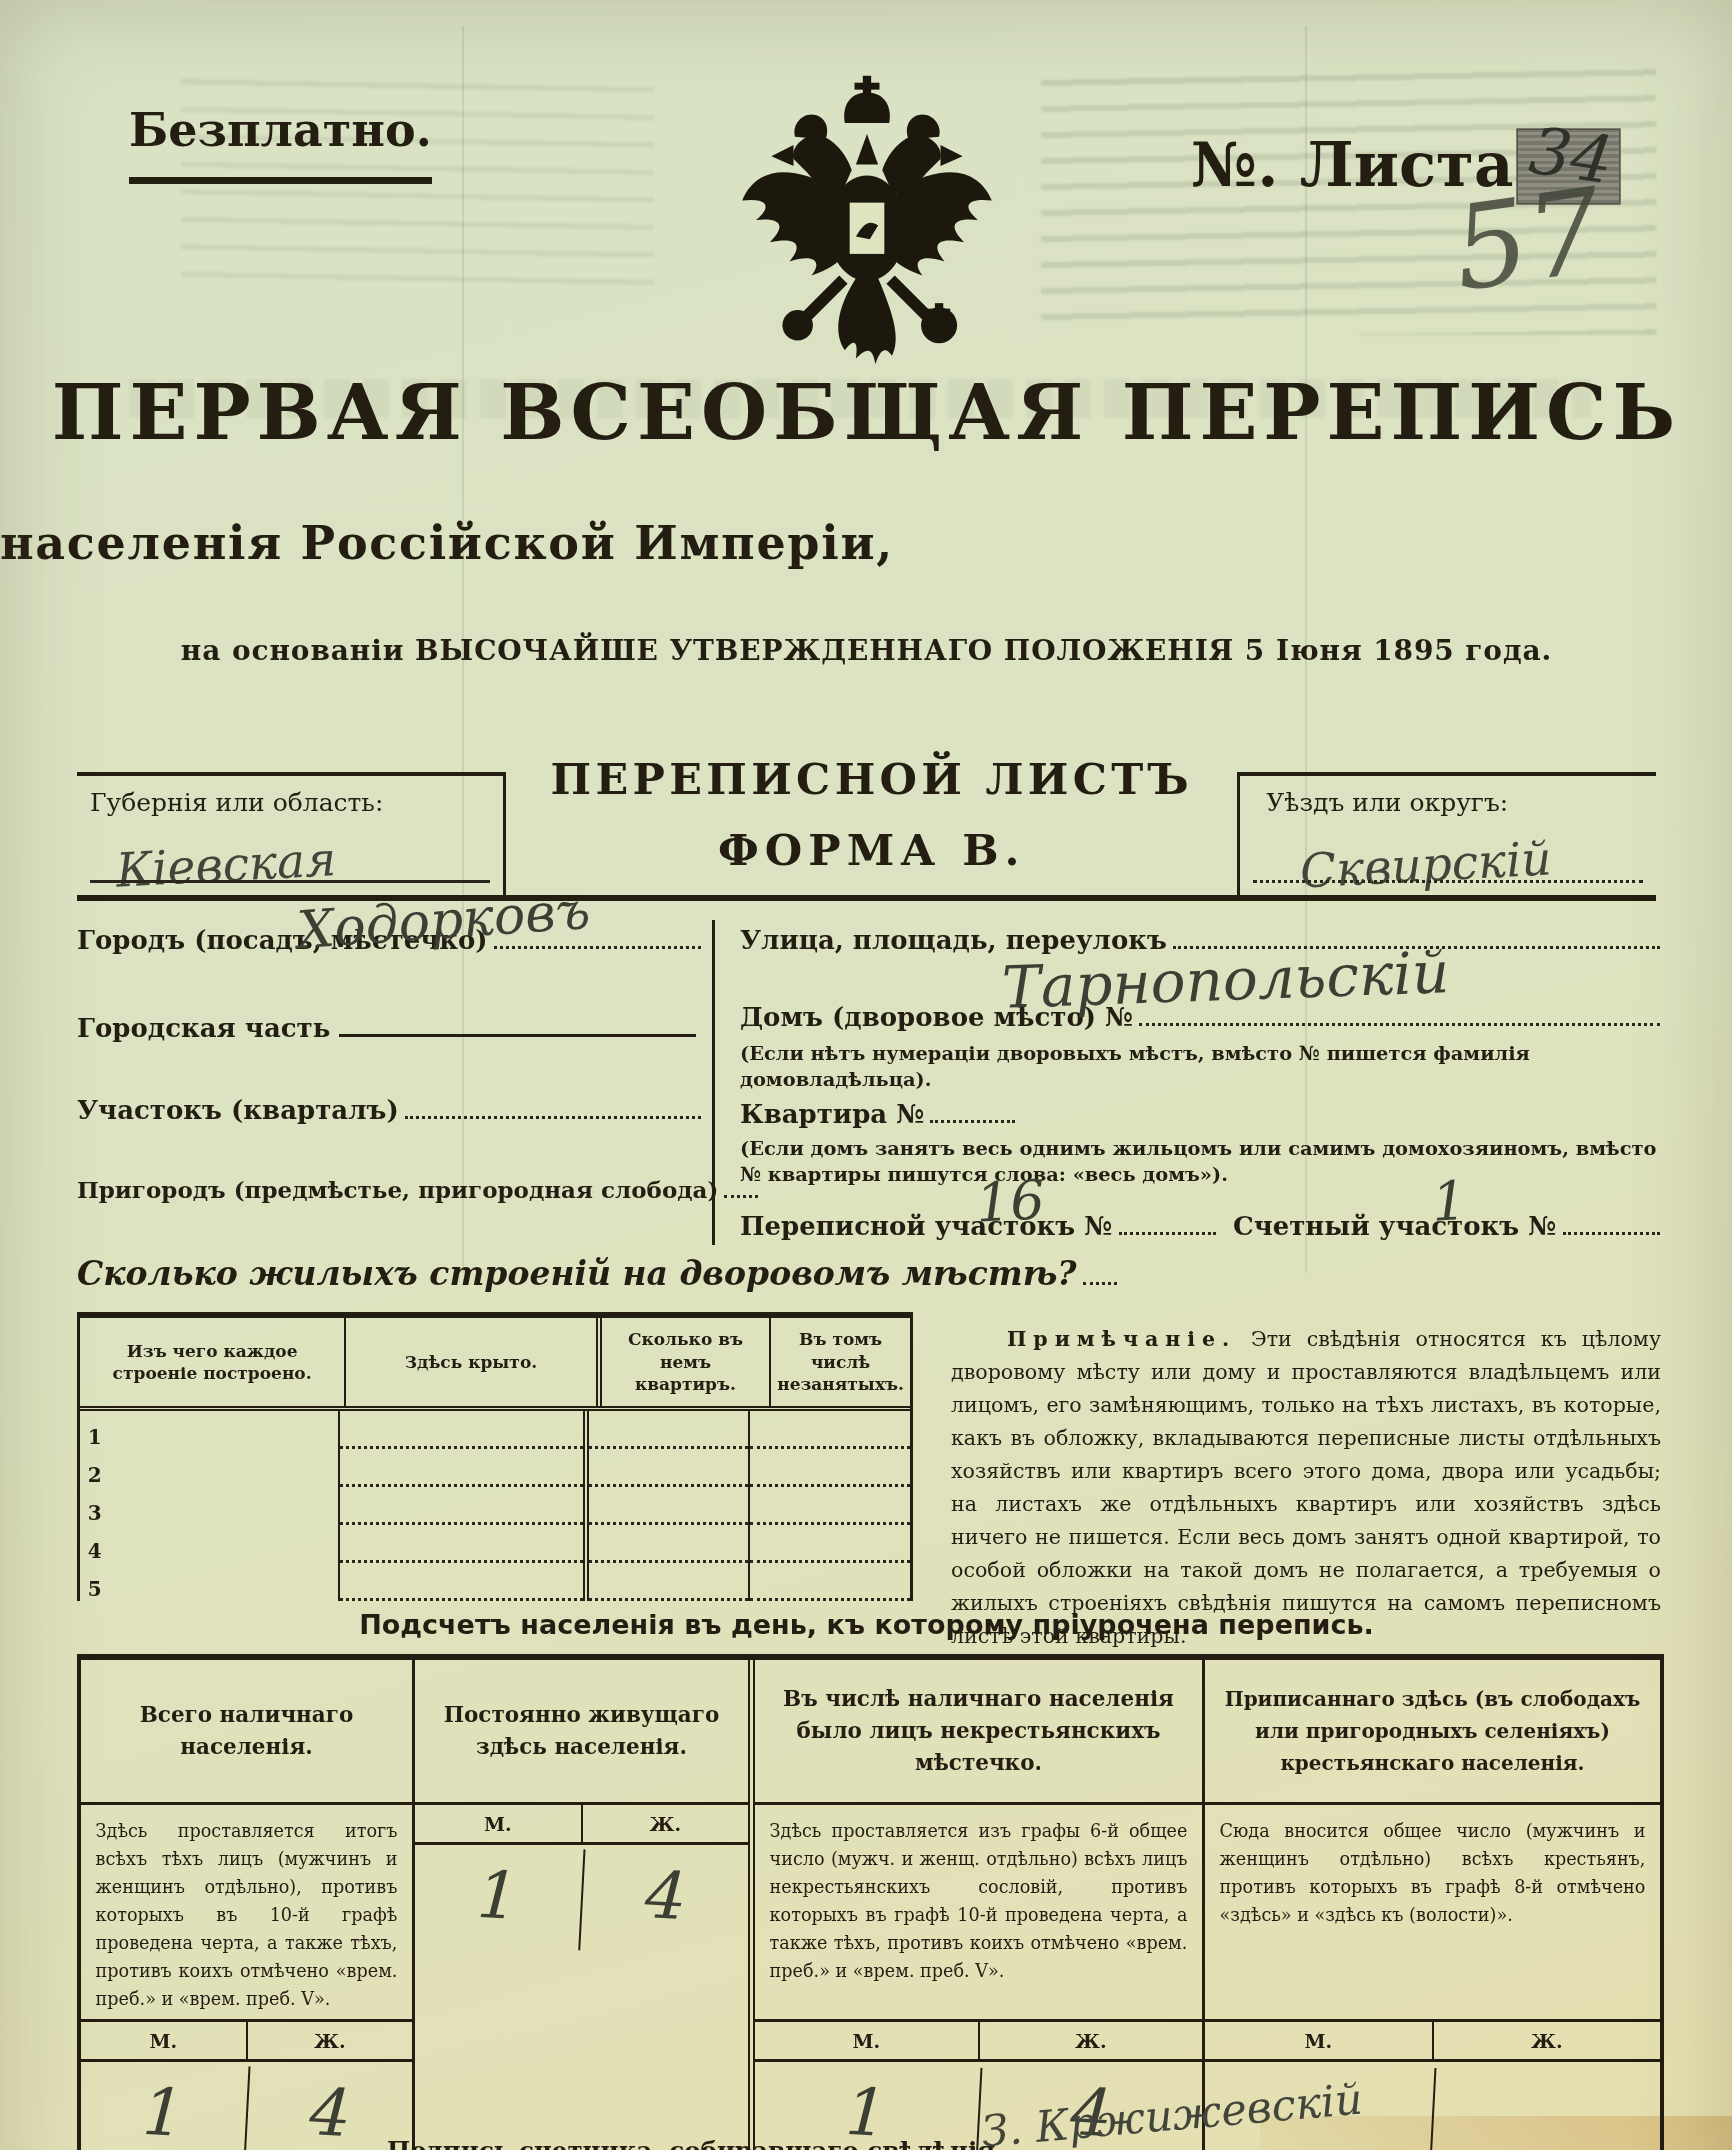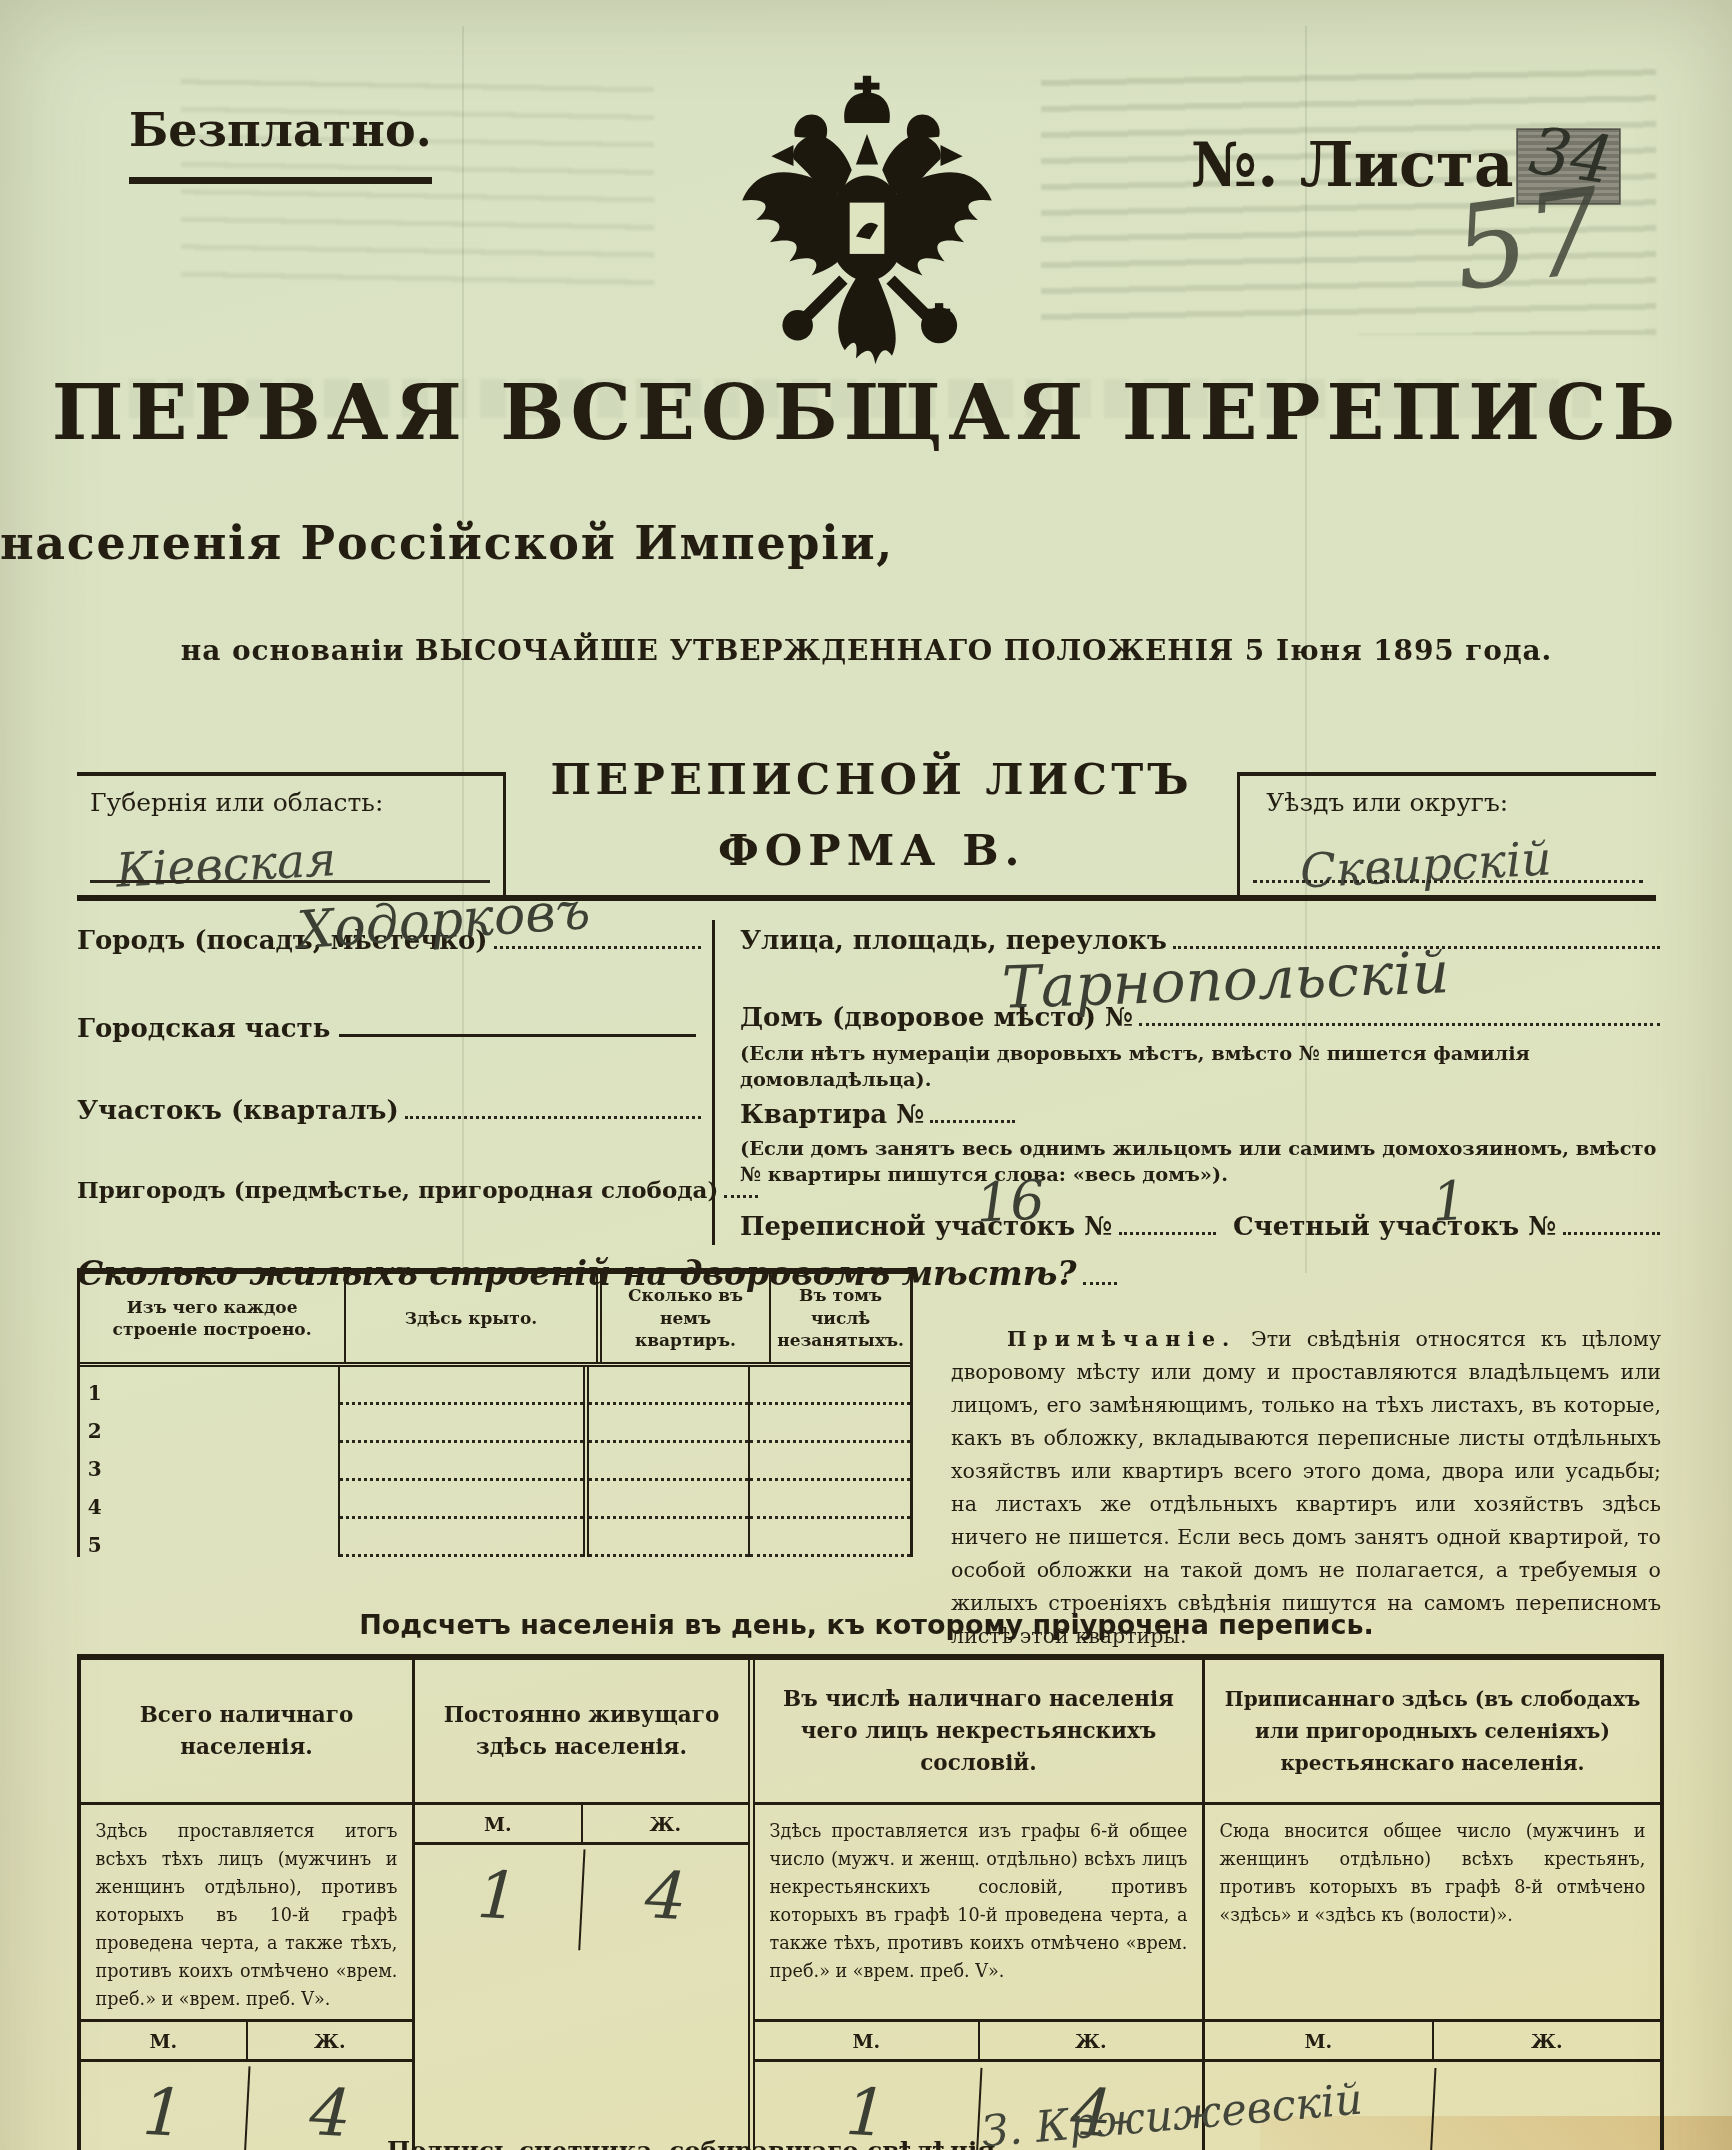--- a/index.html
+++ b/index.html
@@ -50,21 +50,21 @@
   .flabel{font-size:26px;font-weight:bold;}
   .fsmall{font-size:19.4px;font-weight:bold;line-height:26px;}
   .dots{flex:1;border-bottom:3.4px dotted #2b261c;height:3.4px;min-width:34px;margin-left:6px;}
   .solidline{flex:1;border-bottom:3.9px solid #231d12;height:3.4px;margin-left:8.6px;}
   .vdivider{position:absolute;left:712px;top:920px;width:3.4px;height:325px;background:#231d12;}
   .hw-abs{position:absolute;font-style:italic;color:#3c4034;}
 
   
   .question{position:absolute;left:77px;top:1254px;width:830px;display:flex;align-items:baseline;}
   .question .qtext{font-size:33px;font-weight:bold;font-style:italic;white-space:nowrap;}
-  .btable{position:absolute;left:77px;top:1268px;width:830px;border-top:6.9px solid #231d12;
+  .btable{position:absolute;left:77px;top:1312px;width:830px;border-top:6.9px solid #231d12;
     border-left:3px solid #231d12;border-right:3px solid #231d12;}
   .btable .hrow{display:flex;border-bottom:5.2px double #231d12;}
   .btable .hcell{font-size:17px;font-weight:bold;text-align:center;padding:10.3px 6px;line-height:22.4px;
     display:flex;align-items:center;justify-content:center;}
   .bc1{width:258px;border-right:2.6px solid #231d12;}
   .bc2{width:243px;border-right:6px double #231d12;}
   .bc3{width:159px;border-right:2.6px solid #231d12;}
   .bc4{flex:1;}
   .btable .drow{display:flex;height:38px;align-items:flex-end;}
   .btable .rnum{font-size:20px;font-weight:bold;padding-left:7.7px;width:250px;border-right:2.6px solid transparent;}
@@ -339,21 +339,21 @@
       <div class="mzrow">
         <div>М.</div>
         <div>Ж.</div>
       </div>
       <div class="valrow">
         <div class="hw">1</div>
         <div class="hw">4</div>
       </div>
     </div>
     <div class="cgroup cg3">
-      <div class="cg-title">Въ числѣ наличнаго населенія чего лицъ некрестьянскихъ сословій.</div>
+      <div class="cg-title">Въ числѣ наличнаго населенія было лицъ некрестьянскихъ мѣстечко.</div>
       <div class="cg-desc">Здѣсь проставляется изъ графы 6-й общее число (мужч. и женщ. отдѣльно) всѣхъ лицъ некрестьянскихъ сословій, противъ которыхъ въ графѣ 10-й проведена черта, а также тѣхъ, противъ коихъ отмѣчено «врем. преб.» и «врем. преб. V».</div>
       <div class="mzrow">
         <div>М.</div>
         <div>Ж.</div>
       </div>
       <div class="valrow">
         <div class="hw">1</div>
         <div class="hw">4</div>
       </div>
     </div>

